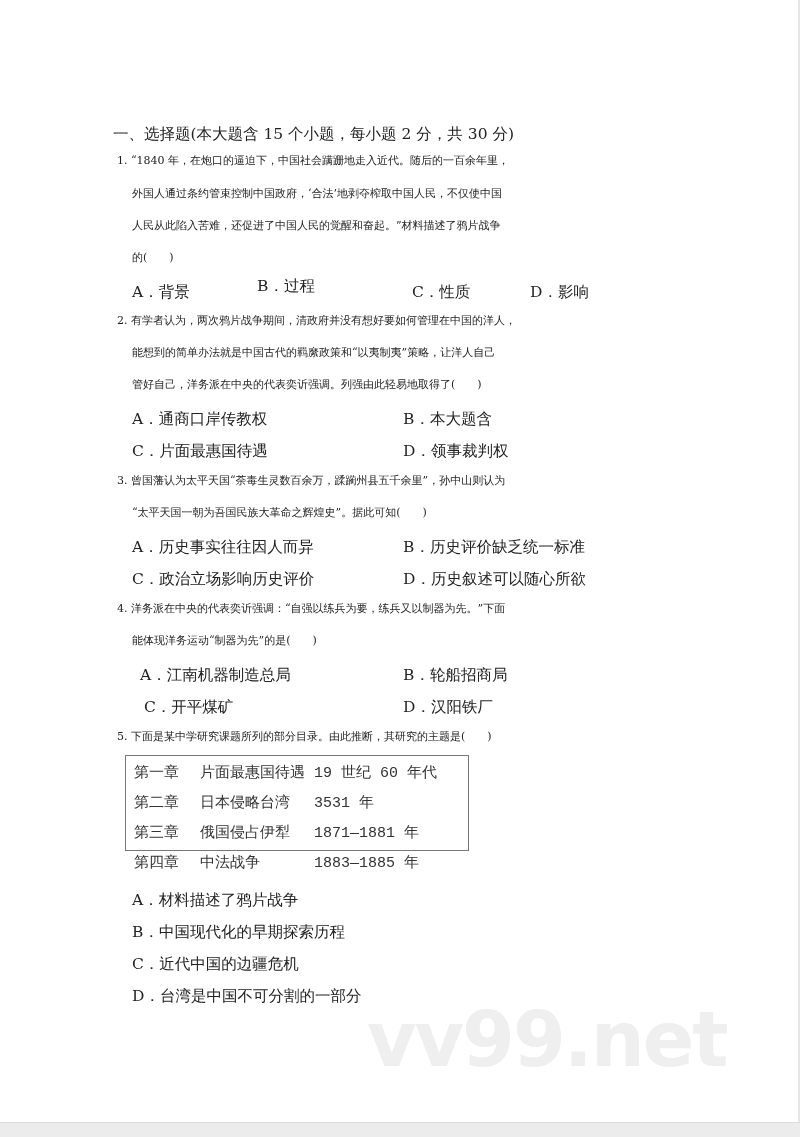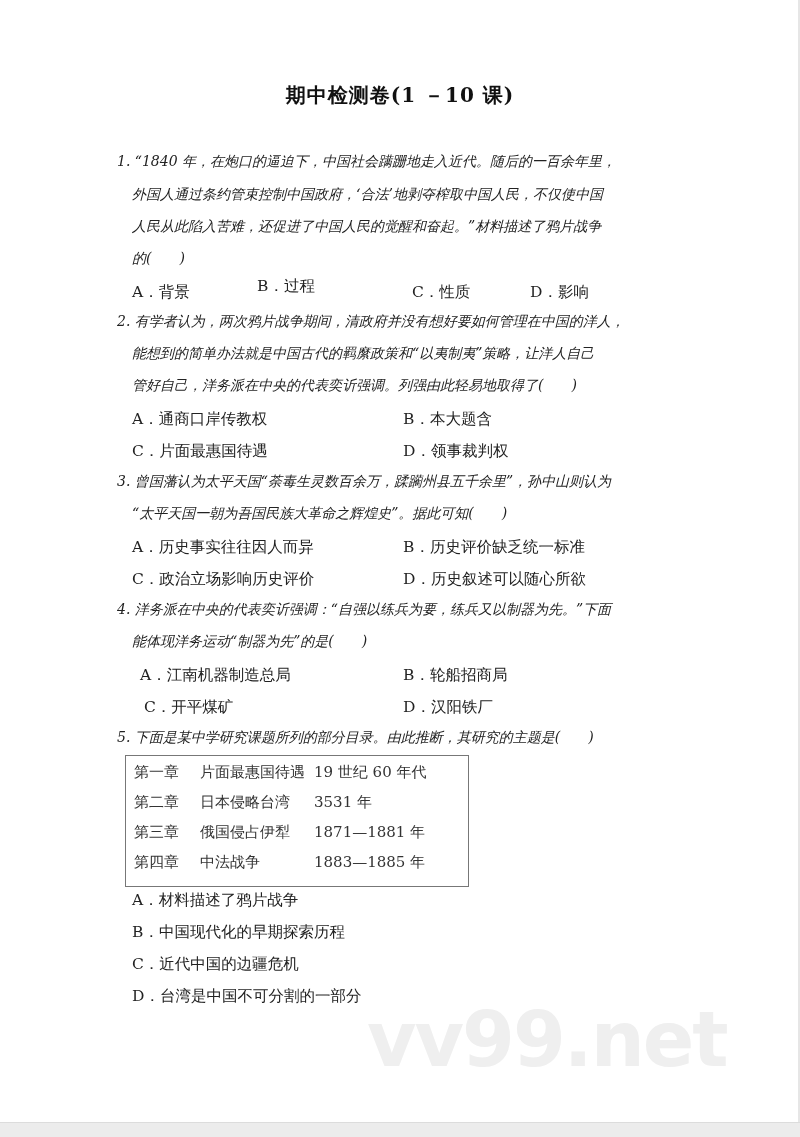--- a/index.html
+++ b/index.html
@@ -19,43 +19,44 @@
       position: absolute; left: 0; top: 1122px; width: 800px; height: 15px;
       background: #ececec; border-top: 1px solid #dcdcdc;
     }
     .title {
       position: absolute; left: 0; top: 82px; width: 800px; text-align: center;
       font-size: 20px; font-weight: bold; letter-spacing: 1px; color: #111;
     }
     .section {
       position: absolute; left: 113px; top: 124px; font-size: 15.5px;
     }
-    .line { position: absolute; font-size: 14px; white-space: nowrap; font-style: italic; }
+    .line { position: absolute; font-size: 11px; white-space: nowrap; }
     .q-first { left: 117px; }
     .q-cont { left: 132px; }
     .opt { position: absolute; font-size: 15.5px; white-space: nowrap; }
     .toc {
-      position: absolute; left: 125px; top: 755px; width: 344px; height: 132px;
+      position: absolute; left: 125px; top: 755px; width: 344px; height: 96px;
       border: 1.5px solid #777;
       box-sizing: border-box;
+      font-family: Liberation Mono, monospace;
     }
     .toc-row { position: absolute; left: 8px; font-size: 15px; white-space: nowrap; color: #333; }
     .toc-row span { position: absolute; top: 0; }
     .watermark {
       position: absolute; left: 367px; top: 995px;
       font-family: "DejaVu Sans", "Liberation Sans", sans-serif;
       font-weight: bold; font-size: 76px; color: #efefef; letter-spacing: -2px;
     }
   </style>
 </head>
 <body>
 
 <div class="page">
 
-  <div class="title">期中检测卷(1 －10 课)</div>
+  <div class="section">一、选择题(本大题含 15 个小题，每小题 2 分，共 30 分)</div>
 
   <div>
     <div class="line q-first" style="top:153px">1. “1840 年，在炮口的逼迫下，中国社会蹒跚地走入近代。随后的一百余年里，</div>
     <div class="line q-cont" style="top:186px">外国人通过条约管束控制中国政府，‘合法’地剥夺榨取中国人民，不仅使中国</div>
     <div class="line q-cont" style="top:218px">人民从此陷入苦难，还促进了中国人民的觉醒和奋起。”材料描述了鸦片战争</div>
     <div class="line q-cont" style="top:250px">的(　　)</div>
     <div class="opt" style="left:132px;top:282px">A．背景</div>
     <div class="opt" style="left:257px;top:276px">B．过程</div>
     <div class="opt" style="left:412px;top:282px">C．性质</div>
     <div class="opt" style="left:530px;top:282px">D．影响</div>

